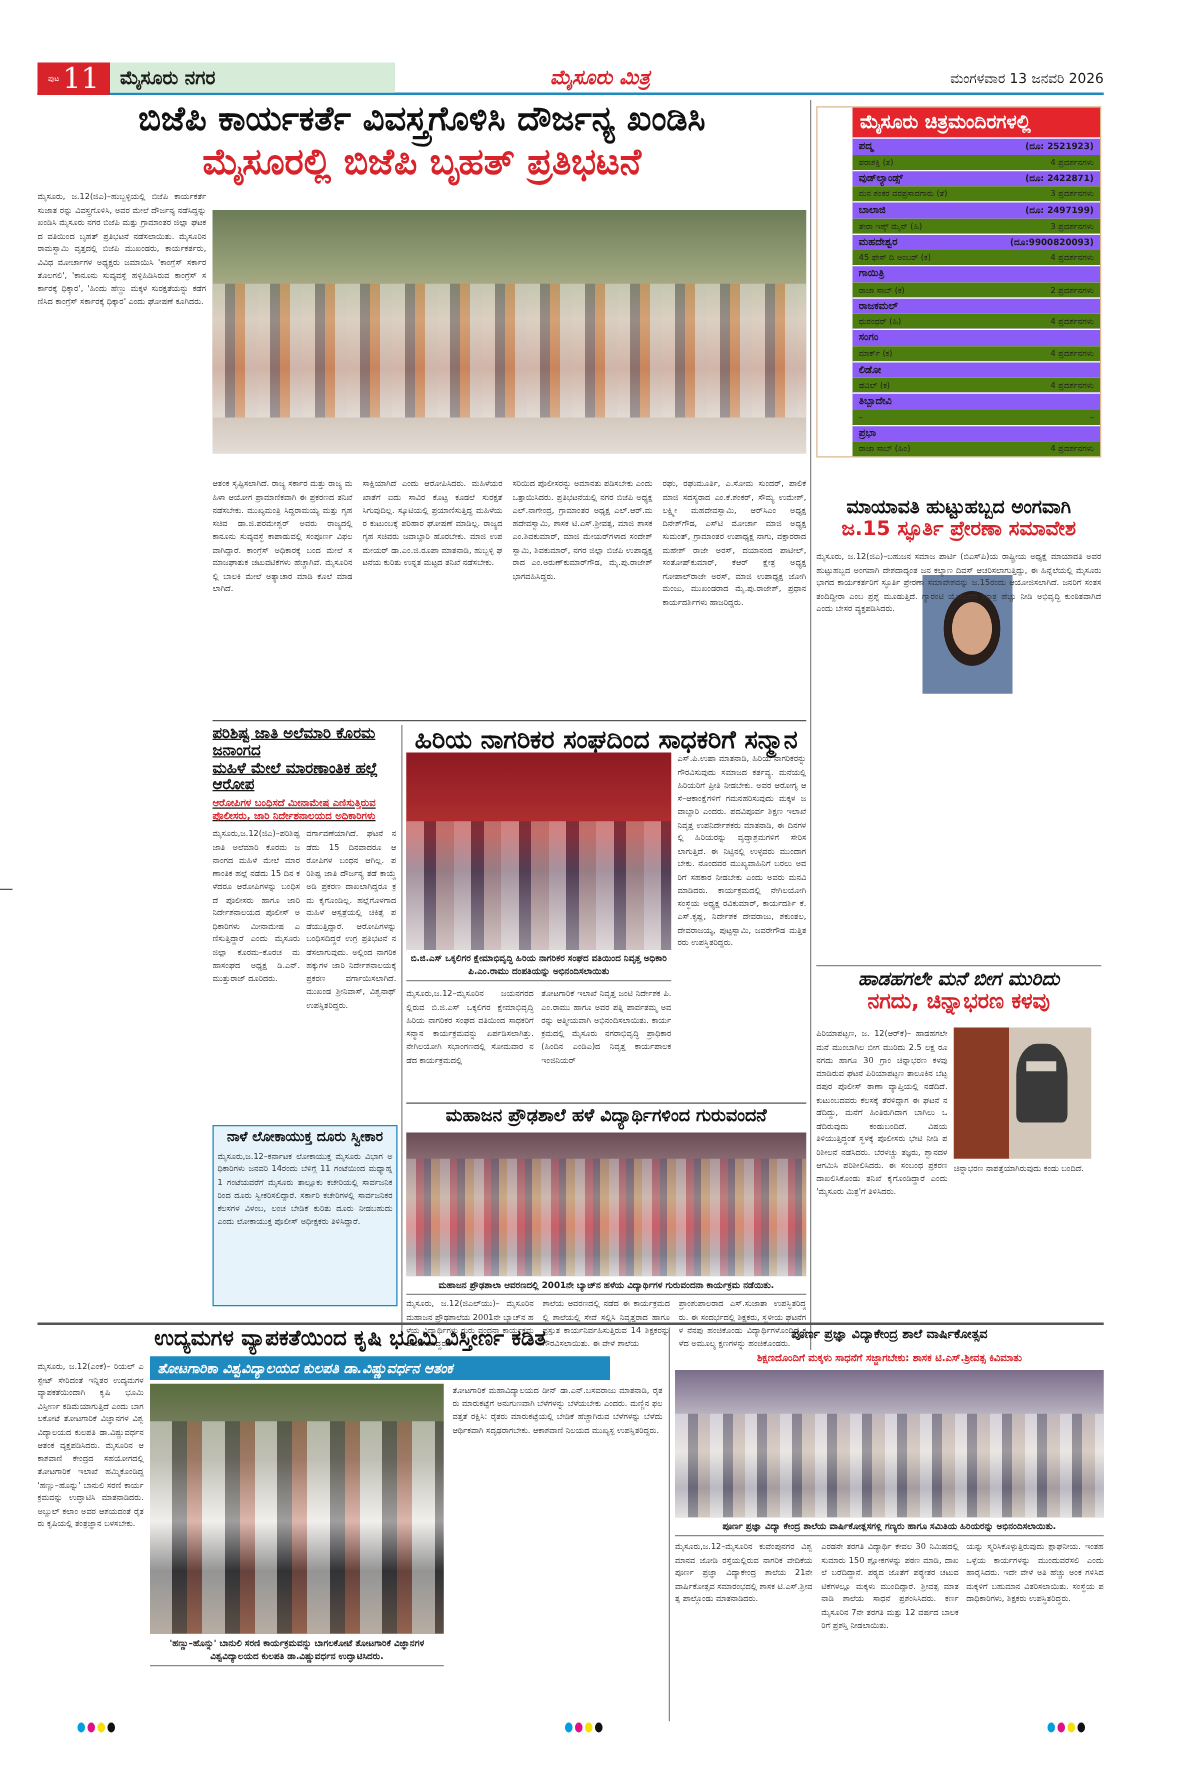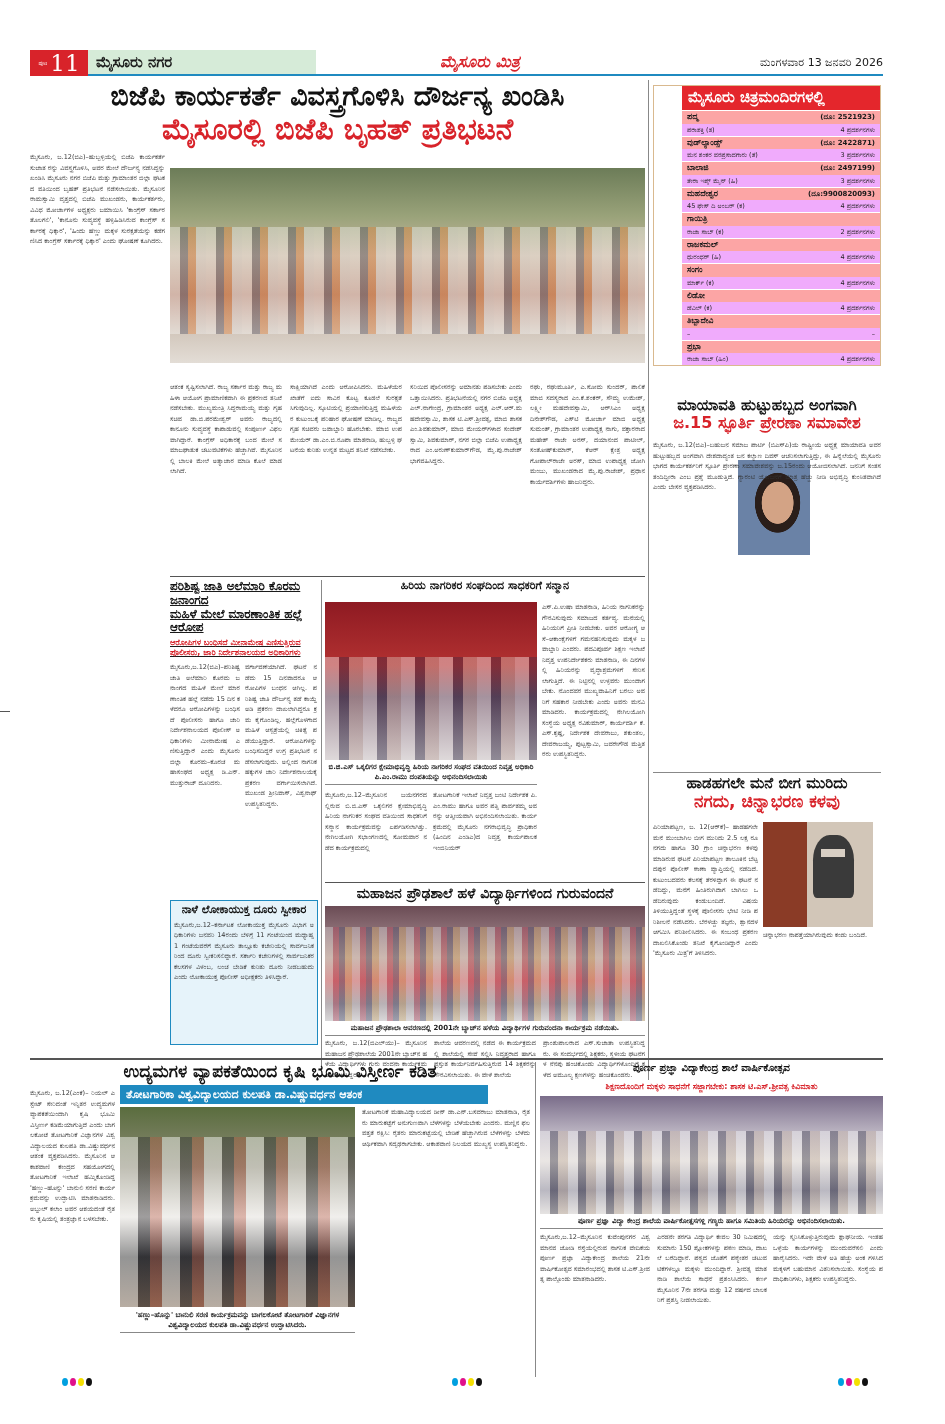--- a/index.html
+++ b/index.html
@@ -47,23 +47,23 @@
   .ph-school::before { content:""; position:absolute; left:0; top:30%; width:100%; height:70%;
       background: repeating-linear-gradient(90deg, rgba(255,255,255,0.4) 0 10px, rgba(40,40,60,0.35) 10px 18px, rgba(210,190,170,0.35) 18px 28px); }
   .ph-portrait { background: radial-gradient(ellipse at 55% 45%, #d3a385 0 28%, #2a1e1a 29% 40%, #6a82a6 41% 100%); }
   .ph-thief { background: linear-gradient(90deg, #8a3b26 0 40%, #d2c6b8 40% 100%); }
   .ph-thief::before { content:""; position:absolute; left:45%; top:12%; width:38%; height:60%; border-radius: 40% 40% 10% 10%; background:#3a3a3a; }
   .ph-thief::after { content:""; position:absolute; left:53%; top:26%; width:22%; height:7%; background:#d8cfc4; }
 
   
   .cinema { position: absolute; left: 623px; top: 35px; width: 228px; border: 1px solid #d9b98f; background: #fff; padding-left: 28px; }
   .cinema-title { background: #e4262c; color: #fff; font-size: 15px; font-weight: bold; padding: 2px 6px; height: 24px; }
-  .theatre { background: #fca5a5; font-size: 8px; font-weight: bold; color: #1a1a1a; display: flex; justify-content: space-between; padding: 1px 5px; height: 13.5px; align-items: center; border-top: 1px solid #fff; }
+  .theatre { background: #8b5cf6; font-size: 8px; font-weight: bold; color: #1a1a1a; display: flex; justify-content: space-between; padding: 1px 5px; height: 13.5px; align-items: center; border-top: 1px solid #fff; }
   .theatre .ph { font-size: 7px; font-weight: bold; }
-  .movie { background: #f0abfc; font-size: 6.5px; color: #222; display: flex; justify-content: space-between; padding: 1px 5px; height: 12px; align-items: center; }
+  .movie { background: #4d7c0f; font-size: 6.5px; color: #222; display: flex; justify-content: space-between; padding: 1px 5px; height: 12px; align-items: center; }
 
   .sub-red { color: #d8232a; font-weight: bold; text-align: center; font-size: 9.5px; }
   .boxed-hl { border: 1px solid #1f8ac0; background: #e6f3fa; }
   .blue-bar { background: #1f8ac0; color: #fff; font-weight: bold; font-size: 11px; padding: 3px 6px; }
 
   .reg { position: absolute; top: 1378px; display: flex; gap: 2px; }
   .reg span { width: 6px; height: 8px; border-radius: 50%; display: inline-block; }
   .leftmark { position: absolute; left: 0; top: 711px; width: 10px; height: 1px; background: #555; }
 </style>
 </head>
@@ -190,21 +190,21 @@
 
   <div class="abs" style="left:623px;top:347px;width:228px;">
     <div class="hl black" style="font-size:15px;">ಮಾಯಾವತಿ ಹುಟ್ಟುಹಬ್ಬದ ಅಂಗವಾಗಿ</div>
     <div class="hl red" style="font-size:16px;">ಜ.15 ಸ್ಫೂರ್ತಿ ಪ್ರೇರಣಾ ಸಮಾವೇಶ</div>
   </div>
   <div class="photo ph-portrait" style="left:708px;top:410px;width:72px;height:95px;"></div>
   <div class="col-text abs" style="left:623px;top:390px;width:228px;height:325px;">ಮೈಸೂರು, ಜ.12(ಜಿಎ)–ಬಹುಜನ ಸಮಾಜ ಪಾರ್ಟಿ (ಬಿಎಸ್‌ಪಿ)ಯ ರಾಷ್ಟ್ರೀಯ ಅಧ್ಯಕ್ಷೆ ಮಾಯಾವತಿ ಅವರ ಹುಟ್ಟುಹಬ್ಬದ ಅಂಗವಾಗಿ ದೇಶದಾದ್ಯಂತ ಜನ ಕಲ್ಯಾಣ ದಿವಸ್ ಆಚರಿಸಲಾಗುತ್ತಿದ್ದು, ಈ ಹಿನ್ನೆಲೆಯಲ್ಲಿ ಮೈಸೂರು ಭಾಗದ ಕಾರ್ಯಕರ್ತರಿಗೆ ಸ್ಫೂರ್ತಿ ಪ್ರೇರಣಾ ಸಮಾವೇಶವನ್ನು ಜ.15ರಂದು ಆಯೋಜಿಸಲಾಗಿದೆ. ಜನರಿಗೆ ಸಂತಸ ತಂದಿದ್ದೀರಾ ಎಂಬ ಪ್ರಶ್ನೆ ಮೂಡುತ್ತಿದೆ. ಗ್ಯಾರಂಟಿ ಯೋಜನೆಗೆ ಮಾತ್ರ ಹೆಚ್ಚು ನೀಡಿ ಅಭಿವೃದ್ಧಿ ಕುಂಠಿತವಾಗಿದೆ ಎಂದು ಬೇಸರ ವ್ಯಕ್ತಪಡಿಸಿದರು.</div>
   <div class="rule-h" style="left:623px;top:722px;width:228px;"></div>
 
   <div class="abs" style="left:623px;top:725px;width:228px;">
-    <div class="hl black" style="font-size:15px;">ಹಾಡಹಗಲೇ ಮನೆ ಬೀಗ ಮುರಿದು</div>
+    <div class="hl black" style="font-size:15px;font-style:italic;">ಹಾಡಹಗಲೇ ಮನೆ ಬೀಗ ಮುರಿದು</div>
     <div class="hl red" style="font-size:17px;">ನಗದು, ಚಿನ್ನಾಭರಣ ಕಳವು</div>
   </div>
   <div class="col-text abs" style="left:623px;top:772px;width:105px;height:235px;">ಪಿರಿಯಾಪಟ್ಟಣ, ಜ. 12(ಆರ್‌ಕೆ)– ಹಾಡಹಗಲೇ ಮನೆ ಮುಂಬಾಗಿಲ ಬೀಗ ಮುರಿದು 2.5 ಲಕ್ಷ ರೂ ನಗದು ಹಾಗೂ 30 ಗ್ರಾಂ ಚಿನ್ನಾಭರಣ ಕಳವು ಮಾಡಿರುವ ಘಟನೆ ಪಿರಿಯಾಪಟ್ಟಣ ತಾಲೂಕಿನ ಬೆಟ್ಟದಪುರ ಪೊಲೀಸ್ ಠಾಣಾ ವ್ಯಾಪ್ತಿಯಲ್ಲಿ ನಡೆದಿದೆ. ಕುಟುಂಬದವರು ಕೆಲಸಕ್ಕೆ ತೆರಳಿದ್ದಾಗ ಈ ಘಟನೆ ನಡೆದಿದ್ದು, ಮನೆಗೆ ಹಿಂತಿರುಗಿದಾಗ ಬಾಗಿಲು ಒಡೆದಿರುವುದು ಕಂಡುಬಂದಿದೆ. ವಿಷಯ ತಿಳಿಯುತ್ತಿದ್ದಂತೆ ಸ್ಥಳಕ್ಕೆ ಪೊಲೀಸರು ಭೇಟಿ ನೀಡಿ ಪರಿಶೀಲನೆ ನಡೆಸಿದರು. ಬೆರಳಚ್ಚು ತಜ್ಞರು, ಶ್ವಾನದಳ ಆಗಮಿಸಿ ಪರಿಶೀಲಿಸಿದರು. ಈ ಸಂಬಂಧ ಪ್ರಕರಣ ದಾಖಲಿಸಿಕೊಂಡು ತನಿಖೆ ಕೈಗೊಂಡಿದ್ದಾರೆ ಎಂದು 'ಮೈಸೂರು ಮಿತ್ರ'ಗೆ ತಿಳಿಸಿದರು.</div>
   <div class="photo ph-thief" style="left:733px;top:772px;width:110px;height:105px;"></div>
   <div class="col-text abs" style="left:733px;top:880px;width:110px;height:30px;">ಚಿನ್ನಾಭರಣ ನಾಪತ್ತೆಯಾಗಿರುವುದು ಕಂಡು ಬಂದಿದೆ.</div>
 
   <div class="rule-h" style="left:140px;top:526px;width:475px;background:#555;"></div>
 
   <div class="abs" style="left:140px;top:530px;width:150px;text-decoration:underline;">
     <div class="hl black" style="font-size:12px;text-align:left;">ಪರಿಶಿಷ್ಟ ಜಾತಿ ಅಲೆಮಾರಿ ಕೊರಮ ಜನಾಂಗದ</div>
@@ -215,41 +215,41 @@
   <div class="col-text abs" style="left:140px;top:612px;width:70px;height:235px;">ಮೈಸೂರು,ಜ.12(ಜಿಎ)–ಪರಿಶಿಷ್ಟ ಜಾತಿ ಅಲೆಮಾರಿ ಕೊರಮ ಜನಾಂಗದ ಮಹಿಳೆ ಮೇಲೆ ಮಾರಣಾಂತಿಕ ಹಲ್ಲೆ ನಡೆದು 15 ದಿನ ಕಳೆದರೂ ಆರೋಪಿಗಳನ್ನು ಬಂಧಿಸದೆ ಪೊಲೀಸರು ಹಾಗೂ ಜಾರಿ ನಿರ್ದೇಶನಾಲಯದ ಪೊಲೀಸ್ ಅಧಿಕಾರಿಗಳು ಮೀನಾಮೇಷ ಎಣಿಸುತ್ತಿದ್ದಾರೆ ಎಂದು ಮೈಸೂರು ಜಿಲ್ಲಾ ಕೊರಮ–ಕೊರಚ ಮಹಾಸಂಘದ ಅಧ್ಯಕ್ಷ ಡಿ.ಎನ್.ಮುತ್ತುರಾಜ್ ದೂರಿದರು.</div>
   <div class="col-text abs" style="left:215px;top:612px;width:72px;height:235px;">ವರ್ಗಾವಣೆಯಾಗಿದೆ. ಘಟನೆ ನಡೆದು 15 ದಿನವಾದರೂ ಆರೋಪಿಗಳ ಬಂಧನ ಆಗಿಲ್ಲ. ಪರಿಶಿಷ್ಟ ಜಾತಿ ದೌರ್ಜನ್ಯ ತಡೆ ಕಾಯ್ದೆ ಅಡಿ ಪ್ರಕರಣ ದಾಖಲಾಗಿದ್ದರೂ ಕ್ರಮ ಕೈಗೊಂಡಿಲ್ಲ. ಹಲ್ಲೆಗೊಳಗಾದ ಮಹಿಳೆ ಆಸ್ಪತ್ರೆಯಲ್ಲಿ ಚಿಕಿತ್ಸೆ ಪಡೆಯುತ್ತಿದ್ದಾರೆ. ಆರೋಪಿಗಳನ್ನು ಬಂಧಿಸದಿದ್ದರೆ ಉಗ್ರ ಪ್ರತಿಭಟನೆ ನಡೆಸಲಾಗುವುದು. ಅಲ್ಲಿಂದ ನಾಗರಿಕ ಹಕ್ಕುಗಳ ಜಾರಿ ನಿರ್ದೇಶನಾಲಯಕ್ಕೆ ಪ್ರಕರಣ ವರ್ಗಾಯಿಸಲಾಗಿದೆ. ಮುಖಂಡ ಶ್ರೀನಿವಾಸ್, ವಿಶ್ವನಾಥ್ ಉಪಸ್ಥಿತರಿದ್ದರು.</div>
 
   <div class="rule-v" style="left:291px;top:530px;height:495px;"></div>
 
   <div class="abs boxed-hl" style="left:140px;top:850px;width:148px;height:145px;padding:3px;">
     <div class="hl black" style="font-size:11px;">ನಾಳೆ ಲೋಕಾಯುಕ್ತ ದೂರು ಸ್ವೀಕಾರ</div>
     <div class="col-text" style="height:115px;margin-top:3px;">ಮೈಸೂರು,ಜ.12–ಕರ್ನಾಟಕ ಲೋಕಾಯುಕ್ತ ಮೈಸೂರು ವಿಭಾಗ ಅಧಿಕಾರಿಗಳು ಜನವರಿ 14ರಂದು ಬೆಳಿಗ್ಗೆ 11 ಗಂಟೆಯಿಂದ ಮಧ್ಯಾಹ್ನ 1 ಗಂಟೆಯವರೆಗೆ ಮೈಸೂರು ತಾಲ್ಲೂಕು ಕಚೇರಿಯಲ್ಲಿ ಸಾರ್ವಜನಿಕರಿಂದ ದೂರು ಸ್ವೀಕರಿಸಲಿದ್ದಾರೆ. ಸರ್ಕಾರಿ ಕಚೇರಿಗಳಲ್ಲಿ ಸಾರ್ವಜನಿಕರ ಕೆಲಸಗಳ ವಿಳಂಬ, ಲಂಚ ಬೇಡಿಕೆ ಕುರಿತು ದೂರು ನೀಡಬಹುದು ಎಂದು ಲೋಕಾಯುಕ್ತ ಪೊಲೀಸ್ ಅಧೀಕ್ಷಕರು ತಿಳಿಸಿದ್ದಾರೆ.</div>
   </div>
 
-  <div class="hl black abs" style="left:295px;top:530px;width:320px;font-size:11px;">ಹಿರಿಯ ನಾಗರಿಕರ ಸಂಘದಿಂದ ಸಾಧಕರಿಗೆ ಸನ್ಮಾನ</div>
+  <div class="hl black abs" style="left:295px;top:530px;width:320px;font-size:20px;">ಹಿರಿಯ ನಾಗರಿಕರ ಸಂಘದಿಂದ ಸಾಧಕರಿಗೆ ಸನ್ಮಾನ</div>
   <div class="photo ph-stage" style="left:295px;top:552px;width:212px;height:158px;"></div>
   <div class="col-text abs" style="left:512px;top:552px;width:103px;height:280px;">ಎಸ್.ಪಿ.ಉಷಾ ಮಾತನಾಡಿ, ಹಿರಿಯ ನಾಗರಿಕರನ್ನು ಗೌರವಿಸುವುದು ಸಮಾಜದ ಕರ್ತವ್ಯ. ಮನೆಯಲ್ಲಿ ಹಿರಿಯರಿಗೆ ಪ್ರೀತಿ ನೀಡಬೇಕು. ಅವರ ಆರೋಗ್ಯ ಆಸೆ–ಆಕಾಂಕ್ಷೆಗಳಿಗೆ ಗಮನಹರಿಸುವುದು ಮಕ್ಕಳ ಜವಾಬ್ದಾರಿ ಎಂದರು. ಪದವಿಪೂರ್ವ ಶಿಕ್ಷಣ ಇಲಾಖೆ ನಿವೃತ್ತ ಉಪನಿರ್ದೇಶಕರು ಮಾತನಾಡಿ, ಈ ದಿನಗಳಲ್ಲಿ ಹಿರಿಯರನ್ನು ವೃದ್ಧಾಶ್ರಮಗಳಿಗೆ ಸೇರಿಸಲಾಗುತ್ತಿದೆ. ಈ ನಿಟ್ಟಿನಲ್ಲಿ ಉಳ್ಳವರು ಮುಂದಾಗಬೇಕು. ನೊಂದವರ ಮುಖ್ಯವಾಹಿನಿಗೆ ಬರಲು ಅವರಿಗೆ ಸಹಕಾರ ನೀಡಬೇಕು ಎಂದು ಅವರು ಮನವಿ ಮಾಡಿದರು. ಕಾರ್ಯಕ್ರಮದಲ್ಲಿ ನೇಗಿಲಯೋಗಿ ಸಂಸ್ಥೆಯ ಅಧ್ಯಕ್ಷ ರವಿಕುಮಾರ್, ಕಾರ್ಯದರ್ಶಿ ಕೆ.ಎಸ್.ಕೃಷ್ಣ, ನಿರ್ದೇಶಕ ದೇವರಾಜು, ಶಕುಂತಲ, ದೇವರಾಜಯ್ಯ, ಪುಟ್ಟಸ್ವಾಮಿ, ಜವರೇಗೌಡ ಮತ್ತಿತರರು ಉಪಸ್ಥಿತರಿದ್ದರು.</div>
   <div class="caption abs" style="left:295px;top:712px;width:212px;">ಬಿ.ಜಿ.ಎಸ್ ಒಕ್ಕಲಿಗರ ಕ್ಷೇಮಾಭಿವೃದ್ಧಿ ಹಿರಿಯ ನಾಗರಿಕರ ಸಂಘದ ವತಿಯಿಂದ ನಿವೃತ್ತ ಅಧಿಕಾರಿ ಪಿ.ಎಂ.ರಾಮು ದಂಪತಿಯನ್ನು ಅಭಿನಂದಿಸಲಾಯಿತು</div>
   <div class="col-text abs" style="left:295px;top:740px;width:102px;height:90px;">ಮೈಸೂರು,ಜ.12–ಮೈಸೂರಿನ ಜಯನಗರದಲ್ಲಿರುವ ಬಿ.ಜಿ.ಎಸ್ ಒಕ್ಕಲಿಗರ ಕ್ಷೇಮಾಭಿವೃದ್ಧಿ ಹಿರಿಯ ನಾಗರಿಕರ ಸಂಘದ ವತಿಯಿಂದ ಸಾಧಕರಿಗೆ ಸನ್ಮಾನ ಕಾರ್ಯಕ್ರಮವನ್ನು ಏರ್ಪಡಿಸಲಾಗಿತ್ತು. ನೇಗಿಲಯೋಗಿ ಸಭಾಂಗಣದಲ್ಲಿ ಸೋಮವಾರ ನಡೆದ ಕಾರ್ಯಕ್ರಮದಲ್ಲಿ</div>
   <div class="col-text abs" style="left:403px;top:740px;width:104px;height:90px;">ತೋಟಗಾರಿಕೆ ಇಲಾಖೆ ನಿವೃತ್ತ ಜಂಟಿ ನಿರ್ದೇಶಕ ಪಿ.ಎಂ.ರಾಮು ಹಾಗೂ ಅವರ ಪತ್ನಿ ಪಾರ್ವತಮ್ಮ ಅವರನ್ನು ಆತ್ಮೀಯವಾಗಿ ಅಭಿನಂದಿಸಲಾಯಿತು. ಕಾರ್ಯಕ್ರಮದಲ್ಲಿ ಮೈಸೂರು ನಗರಾಭಿವೃದ್ಧಿ ಪ್ರಾಧಿಕಾರ(ಹಿಂದಿನ ಎಂಡಿಎ)ದ ನಿವೃತ್ತ ಕಾರ್ಯಪಾಲಕ ಇಂಜಿನಿಯರ್</div>
 
   <div class="rule-h" style="left:295px;top:832px;width:320px;background:#555;"></div>
 
   <div class="hl black abs" style="left:295px;top:835px;width:320px;font-size:14px;">ಮಹಾಜನ ಪ್ರೌಢಶಾಲೆ ಹಳೆ ವಿದ್ಯಾರ್ಥಿಗಳಿಂದ ಗುರುವಂದನೆ</div>
   <div class="photo ph-group" style="left:295px;top:856px;width:320px;height:115px;"></div>
   <div class="caption abs" style="left:295px;top:973px;width:320px;">ಮಹಾಜನ ಪ್ರೌಢಶಾಲಾ ಆವರಣದಲ್ಲಿ 2001ನೇ ಬ್ಯಾಚ್‌ನ ಹಳೆಯ ವಿದ್ಯಾರ್ಥಿಗಳ ಗುರುವಂದನಾ ಕಾರ್ಯಕ್ರಮ ನಡೆಯಿತು.</div>
   <div class="col-text abs" style="left:295px;top:988px;width:102px;height:45px;">ಮೈಸೂರು, ಜ.12(ಜಿಎಲ್‌ಯು)– ಮೈಸೂರಿನ ಮಹಾಜನ ಪ್ರೌಢಶಾಲೆಯ 2001ನೇ ಬ್ಯಾಚ್‌ನ ಹಳೆಯ ವಿದ್ಯಾರ್ಥಿಗಳು ಗುರು ವಂದನಾ ಕಾರ್ಯಕ್ರಮ ಆಯೋಜಿಸಿದ್ದರು.</div>
   <div class="col-text abs" style="left:404px;top:988px;width:102px;height:45px;">ಶಾಲೆಯ ಆವರಣದಲ್ಲಿ ನಡೆದ ಈ ಕಾರ್ಯಕ್ರಮದಲ್ಲಿ ಶಾಲೆಯಲ್ಲಿ ಸೇವೆ ಸಲ್ಲಿಸಿ ನಿವೃತ್ತರಾದ ಹಾಗೂ ಪ್ರಸ್ತುತ ಕಾರ್ಯನಿರ್ವಹಿಸುತ್ತಿರುವ 14 ಶಿಕ್ಷಕರನ್ನು ಗೌರವಿಸಲಾಯಿತು. ಈ ವೇಳೆ ಶಾಲೆಯ</div>
   <div class="col-text abs" style="left:513px;top:988px;width:102px;height:45px;">ಪ್ರಾಂಶುಪಾಲರಾದ ಎಸ್.ಸುಜಾತಾ ಉಪಸ್ಥಿತರಿದ್ದರು. ಈ ಸಂದರ್ಭದಲ್ಲಿ ಶಿಕ್ಷಕರು, ಸ್ಥಳೀಯ ಘಟನೆಗಳ ನೆನಪು ಹಂಚಿಕೊಂಡು ವಿದ್ಯಾರ್ಥಿಗಳೊಂದಿಗೆ ಕಳೆದ ಅಮೂಲ್ಯ ಕ್ಷಣಗಳನ್ನು ಹಂಚಿಕೊಂಡರು.</div>
 
   <div class="rule-h" style="left:0;top:1008px;width:853px;background:#555;height:1.5px;"></div>
 
   <div class="hl black abs" style="left:0;top:1012px;width:500px;font-size:17px;">ಉದ್ಯಮಗಳ ವ್ಯಾಪಕತೆಯಿಂದ ಕೃಷಿ ಭೂಮಿ ವಿಸ್ತೀರ್ಣ ಕಡಿತ</div>
   <div class="col-text abs" style="left:0;top:1038px;width:85px;height:290px;">ಮೈಸೂರು, ಜ.12(ಎಂಕೆ)– ರಿಯಲ್ ಎಸ್ಟೇಟ್ ಸೇರಿದಂತೆ ಇನ್ನಿತರ ಉದ್ಯಮಗಳ ವ್ಯಾಪಕತೆಯಿಂದಾಗಿ ಕೃಷಿ ಭೂಮಿ ವಿಸ್ತೀರ್ಣ ಕಡಿಮೆಯಾಗುತ್ತಿದೆ ಎಂದು ಬಾಗಲಕೋಟೆ ತೋಟಗಾರಿಕೆ ವಿಜ್ಞಾನಗಳ ವಿಶ್ವವಿದ್ಯಾಲಯದ ಕುಲಪತಿ ಡಾ.ವಿಷ್ಣುವರ್ಧನ ಆತಂಕ ವ್ಯಕ್ತಪಡಿಸಿದರು. ಮೈಸೂರಿನ ಆಕಾಶವಾಣಿ ಕೇಂದ್ರದ ಸಹಯೋಗದಲ್ಲಿ ತೋಟಗಾರಿಕೆ ಇಲಾಖೆ ಹಮ್ಮಿಕೊಂಡಿದ್ದ 'ಹಣ್ಣು–ಹೊನ್ನು' ಬಾನುಲಿ ಸರಣಿ ಕಾರ್ಯಕ್ರಮವನ್ನು ಉದ್ಘಾಟಿಸಿ ಮಾತನಾಡಿದರು. ಅಬ್ದುಲ್ ಕಲಾಂ ಅವರ ಆಶಯದಂತೆ ರೈತರು ಕೃಷಿಯಲ್ಲಿ ತಂತ್ರಜ್ಞಾನ ಬಳಸಬೇಕು.</div>
-  <div class="abs blue-bar" style="left:90px;top:1035px;width:368px;">ತೋಟಗಾರಿಕಾ ವಿಶ್ವವಿದ್ಯಾಲಯದ ಕುಲಪತಿ ಡಾ.ವಿಷ್ಣುವರ್ಧನ ಆತಂಕ</div>
+  <div class="abs blue-bar" style="left:90px;top:1035px;width:368px;font-style:italic;">ತೋಟಗಾರಿಕಾ ವಿಶ್ವವಿದ್ಯಾಲಯದ ಕುಲಪತಿ ಡಾ.ವಿಷ್ಣುವರ್ಧನ ಆತಂಕ</div>
   <div class="photo ph-garden" style="left:90px;top:1057px;width:235px;height:200px;"></div>
   <div class="col-text abs" style="left:332px;top:1057px;width:168px;height:200px;">ತೋಟಗಾರಿಕೆ ಮಹಾವಿದ್ಯಾಲಯದ ಡೀನ್ ಡಾ.ಎನ್.ಬಸವರಾಜು ಮಾತನಾಡಿ, ರೈತರು ಮಾರುಕಟ್ಟೆಗೆ ಅನುಗುಣವಾಗಿ ಬೆಳೆಗಳನ್ನು ಬೆಳೆಯಬೇಕು ಎಂದರು. ಮಣ್ಣಿನ ಫಲವತ್ತತೆ ರಕ್ಷಿಸಿ: ರೈತರು ಮಾರುಕಟ್ಟೆಯಲ್ಲಿ ಬೇಡಿಕೆ ಹೆಚ್ಚಾಗಿರುವ ಬೆಳೆಗಳನ್ನು ಬೆಳೆದು ಆರ್ಥಿಕವಾಗಿ ಸದೃಢರಾಗಬೇಕು. ಆಕಾಶವಾಣಿ ನಿಲಯದ ಮುಖ್ಯಸ್ಥ ಉಪಸ್ಥಿತರಿದ್ದರು.</div>
   <div class="caption abs" style="left:90px;top:1260px;width:235px;">'ಹಣ್ಣು–ಹೊನ್ನು' ಬಾನುಲಿ ಸರಣಿ ಕಾರ್ಯಕ್ರಮವನ್ನು ಬಾಗಲಕೋಟೆ ತೋಟಗಾರಿಕೆ ವಿಜ್ಞಾನಗಳ ವಿಶ್ವವಿದ್ಯಾಲಯದ ಕುಲಪತಿ ಡಾ.ವಿಷ್ಣುವರ್ಧನ ಉದ್ಘಾಟಿಸಿದರು.</div>
 
   <div class="rule-v" style="left:505px;top:1012px;height:315px;"></div>
 
   <div class="hl black abs" style="left:510px;top:1012px;width:343px;font-size:10px;">ಪೂರ್ಣ ಪ್ರಜ್ಞಾ ವಿದ್ಯಾಕೇಂದ್ರ ಶಾಲೆ ವಾರ್ಷಿಕೋತ್ಸವ</div>
   <div class="sub-red abs" style="left:510px;top:1032px;width:343px;font-size:8px;">ಶಿಕ್ಷಣದೊಂದಿಗೆ ಮಕ್ಕಳು ಸಾಧನೆಗೆ ಸಜ್ಜಾಗಬೇಕು: ಶಾಸಕ ಟಿ.ಎಸ್.ಶ್ರೀವತ್ಸ ಕಿವಿಮಾತು</div>
   <div class="photo ph-school" style="left:510px;top:1046px;width:343px;height:118px;"></div>
   <div class="caption abs" style="left:510px;top:1166px;width:343px;">ಪೂರ್ಣ ಪ್ರಜ್ಞಾ ವಿದ್ಯಾ ಕೇಂದ್ರ ಶಾಲೆಯ ವಾರ್ಷಿಕೋತ್ಲಸಗಳ್ಲಿ ಗಣ್ಯರು ಹಾಗೂ ಸಮಿತಿಯ ಹಿರಿಯರನ್ನು ಅಭಿನಂದಿಸಲಾಯಿತು.</div>

